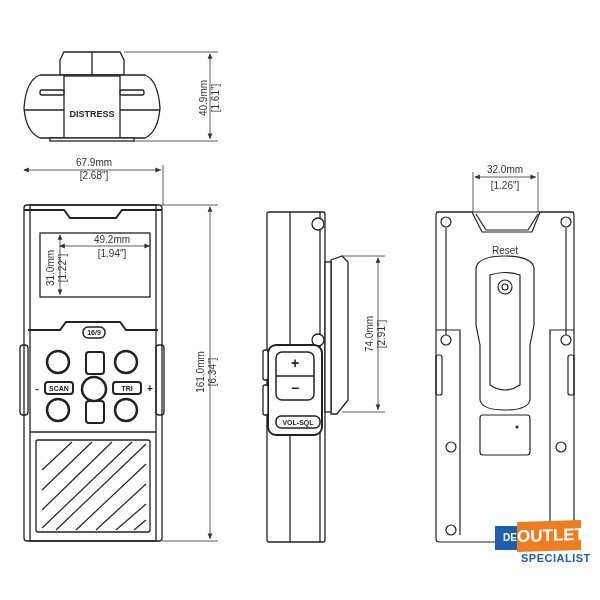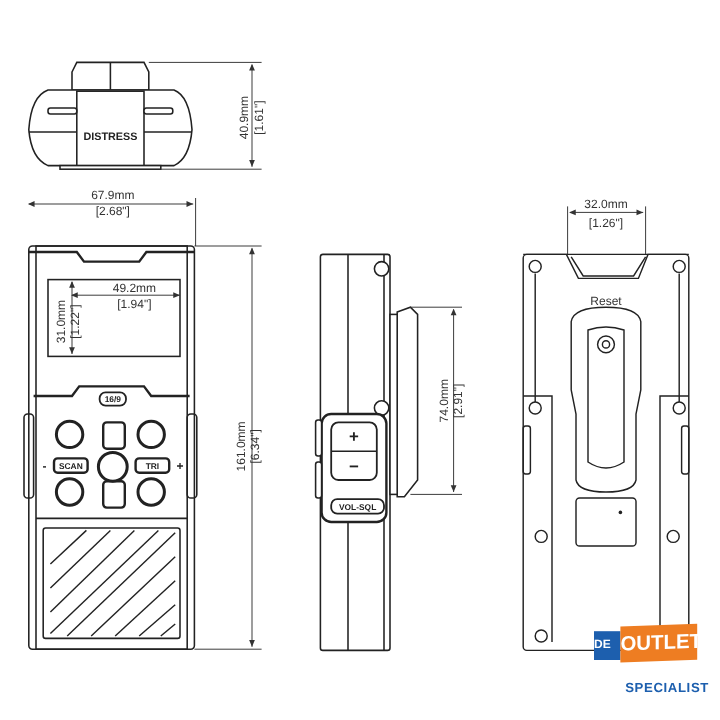--- a/index.html
+++ b/index.html
@@ -1,23 +1,23 @@
 <!DOCTYPE html>
 <html><head>
 <meta charset="utf-8">
 <style>
   html,body{margin:0;padding:0;background:#fff;}
   body{width:600px;height:600px;position:relative;overflow:hidden;font-family:"Liberation Sans",sans-serif;}
   svg{position:absolute;left:0;top:0;}
   .dim{font-family:"Liberation Sans",sans-serif;font-size:10px;fill:#333;}
   .lbl{font-family:"Liberation Sans",sans-serif;font-weight:bold;fill:#222;}
   .logo{position:absolute;left:495px;top:517px;width:100px;height:60px;}
-  .logo .de{position:absolute;left:0;top:9px;width:22px;height:24px;background:#1d5fae;color:#fff;font-weight:bold;font-size:10px;line-height:24px;text-align:left;}
+  .logo .de{position:absolute;left:0;top:9px;width:22px;height:24px;background:#1d5fae;color:#fff;font-weight:bold;font-size:10px;line-height:24px;text-align:right;}
   .logo .outlet{position:absolute;left:22px;top:4px;width:64px;height:30px;background:#ee7d22;color:#fff;font-weight:bold;font-size:17px;line-height:30px;text-align:center;transform:skewY(-2deg);}
-  .logo .spec{position:absolute;left:26px;top:51px;color:#1d5fae;font-weight:bold;font-size:11px;letter-spacing:0.5px;}
+  .logo .spec{position:absolute;left:26px;top:35px;color:#1d5fae;font-weight:bold;font-size:11px;letter-spacing:0.5px;}
 </style>
 </head>
 <body>
 
 <svg width="600" height="600" viewBox="0 0 600 600">
   <defs>
     <marker id="arr" markerWidth="8" markerHeight="8" refX="7" refY="4" orient="auto">
       <path d="M0,1 L7,4 L0,7 z" fill="#333"></path>
     </marker>
     <marker id="arrs" markerWidth="8" markerHeight="8" refX="1" refY="4" orient="auto">

